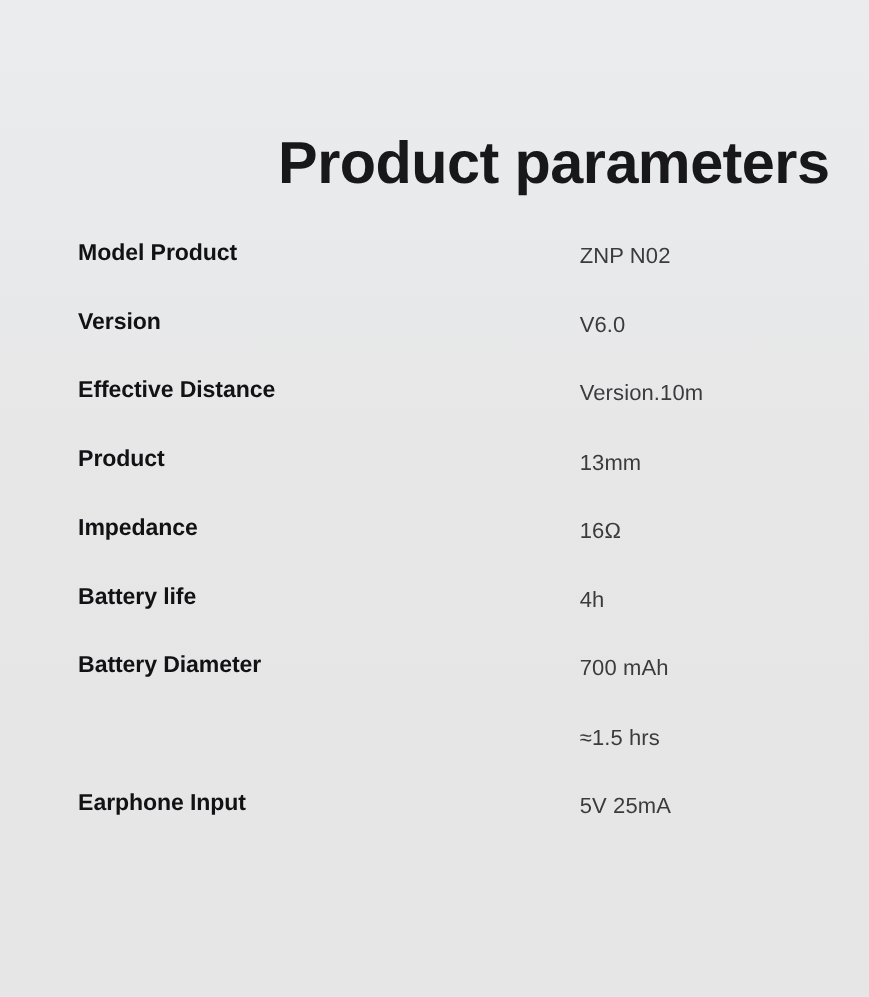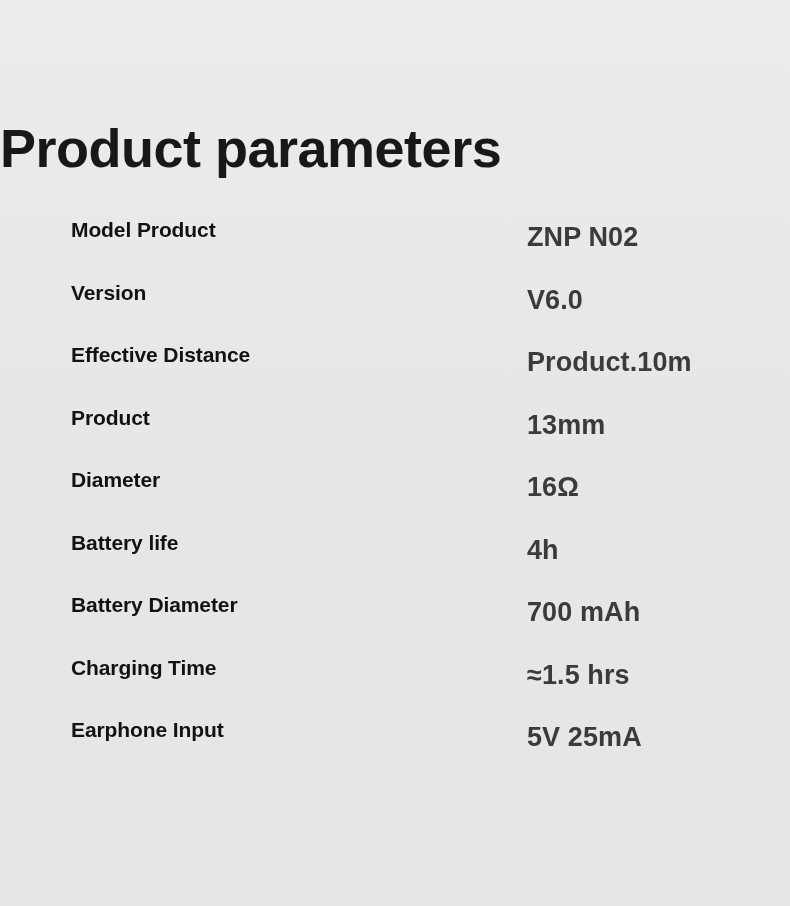--- a/index.html
+++ b/index.html
@@ -25,21 +25,21 @@
                 #e7e7e8 45%,
                 #e6e6e6 72%,
                 #e6e6e6 100%);
   }
 
   .page-title {
     position: absolute;
     left: 0;
     right: 0;
     top: 83px;
-    text-align: left;
+    text-align: right;
     padding-right: 36px;
     font-size: 54px;
     font-weight: 700;
     letter-spacing: -0.5px;
     color: #18181a;
     line-height: 1.1;
     font-family: "Liberation Sans", sans-serif;
     -webkit-font-smoothing: antialiased;
   }
 
@@ -64,22 +64,22 @@
     color: #121214;
     letter-spacing: -0.1px;
     white-space: nowrap;
     -webkit-font-smoothing: antialiased;
   }
 
   .spec-value {
     position: absolute;
     left: 527px;
     top: 9px;
-    font-size: 27px;
-    font-weight: 700;
+    font-size: 20px;
+    font-weight: 400;
     color: #3b3b3d;
     letter-spacing: 0.1px;
     white-space: nowrap;
     text-align: center;
     -webkit-font-smoothing: antialiased;
   }
 </style>
 </head>
 <body>
 
@@ -94,45 +94,44 @@
       <div class="spec-value">ZNP N02</div>
     </div>
 
     <div class="spec-row">
       <div class="spec-label">Version</div>
       <div class="spec-value">V6.0</div>
     </div>
 
     <div class="spec-row">
       <div class="spec-label">Effective Distance</div>
-      <div class="spec-value">Product.10m</div>
+      <div class="spec-value">Version.10m</div>
     </div>
 
     <div class="spec-row">
       <div class="spec-label">Product</div>
       <div class="spec-value">13mm</div>
     </div>
 
     <div class="spec-row">
-      <div class="spec-label">Diameter</div>
+      <div class="spec-label">Impedance</div>
       <div class="spec-value">16Ω</div>
     </div>
 
     <div class="spec-row">
       <div class="spec-label">Battery life</div>
       <div class="spec-value">4h</div>
     </div>
 
     <div class="spec-row">
       <div class="spec-label">Battery Diameter</div>
       <div class="spec-value">700 mAh</div>
     </div>
 
     <div class="spec-row">
-      <div class="spec-label">Charging Time</div>
       <div class="spec-value">≈1.5 hrs</div>
     </div>
 
     <div class="spec-row">
       <div class="spec-label">Earphone Input</div>
       <div class="spec-value">5V 25mA</div>
     </div>
 
   </div>
 </div>

